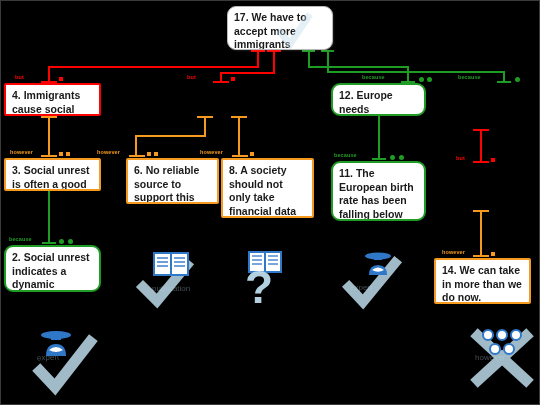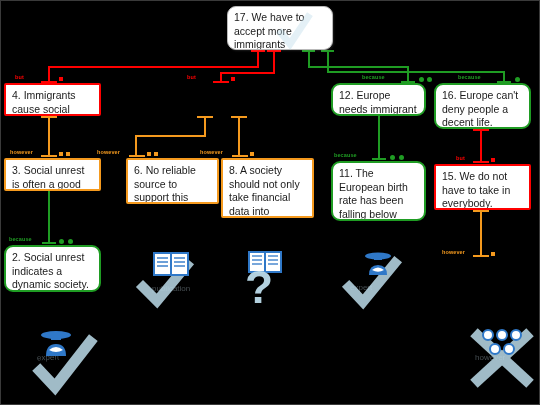--- a/index.html
+++ b/index.html
@@ -22,20 +22,21 @@
     position:absolute;
     box-sizing:border-box;
     background:#ffffff;
     color:#1a1a1a;
     font-size:10.5px;
     line-height:13.5px;
     padding:4px 5px 3px 6px;
     letter-spacing:0px;
     z-index:6;
     overflow:hidden;
+    font-weight:bold;
   }
   .node.red{ border:2px solid #ff0000; border-radius:2px;}
   .node.orange{ border:2px solid #f59a1e; border-radius:2px;}
   .node.green{ border:2px solid #1f9c23; border-radius:9px;}
   .node.root{ border:1px solid #b9b9b9; border-radius:9px;
               box-shadow:1px 1px 2px rgba(255,255,255,.10);}
 
   
   .ln{position:absolute;z-index:3;}
   .v-red{background:#ff0000;width:2px;}
@@ -261,40 +262,37 @@
       <path d="M4 38 L18 53 L50 14" stroke="#bcdcea" stroke-width="10" fill="none" stroke-linecap="square" opacity=".85"></path>
       <g>
         <ellipse cx="33" cy="7" rx="13" ry="3.5" fill="#2f78c8"></ellipse>
         <rect x="29" y="7" width="8" height="4" fill="#2f78c8"></rect>
         <path d="M24 26 q0-10 9-10 q9 0 9 10 z" fill="#2f78c8"></path>
         <path d="M27 21 q6-5 12 0 q-6 3.5 -12 0 z" fill="#ffffff"></path>
       </g>
     </svg>
   </div>
 
-  <div class="node green" style="left:433px;top:82px;width:97px;height:46px;">
-    <span>16. Europe can't deny people a decent life.</span>
-  </div>
 
   <div class="ln v-red" style="left:479px;top:128px;height:33px;"></div>
   <div class="tbar red" style="left:472px;top:128px;width:16px;"></div>
   <div class="tbar red" style="left:472px;top:160px;width:16px;"></div>
   <div class="rel red" style="left:455px;top:154px;">but</div>
   <div class="mk sq red" style="left:490px;top:157px;"></div>
 
-  <div class="node red" style="left:433px;top:163px;width:97px;height:46px;">
-    <span>15. We do not have to take in everybody.</span>
-  </div>
 
   <div class="ln v-orange" style="left:479px;top:209px;height:46px;"></div>
   <div class="tbar orange" style="left:472px;top:209px;width:16px;"></div>
   <div class="tbar orange" style="left:472px;top:254px;width:16px;"></div>
   <div class="rel orange" style="left:441px;top:248px;">however</div>
   <div class="mk sq orange" style="left:490px;top:251px;"></div>
 
+  <div class="node orange" style="left:433px;top:257px;width:97px;height:46px;">
+    <span>14. We can take in more than we do now.</span>
+  </div>
 
   <div class="wm" style="left:470px;top:325px;">
     <svg width="70" height="70" viewBox="0 0 70 70">
       <g stroke="#bcdcea" stroke-width="11" stroke-linecap="square" opacity=".85">
         <line x1="7" y1="10" x2="55" y2="54"></line>
         <line x1="55" y1="10" x2="7" y2="54"></line>
       </g>
       <g>
         <circle cx="17" cy="9" r="5" fill="#ffffff" stroke="#2f78c8" stroke-width="2"></circle>
         <circle cx="31" cy="9" r="5" fill="#ffffff" stroke="#2f78c8" stroke-width="2"></circle>

